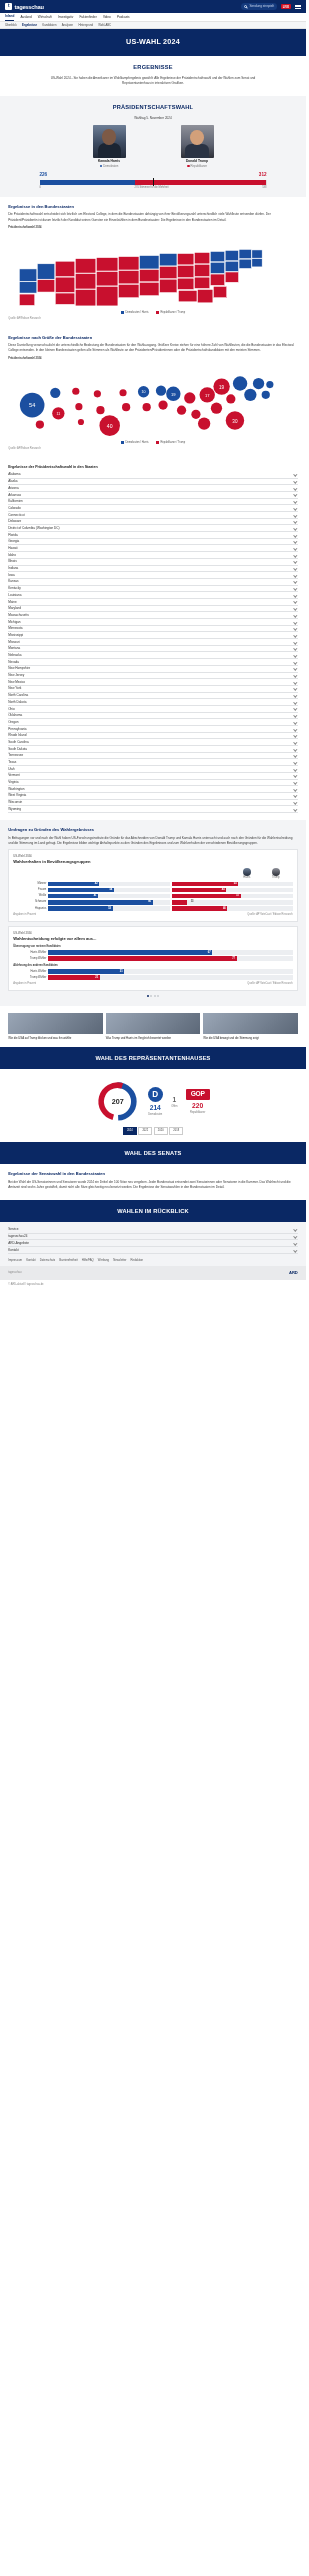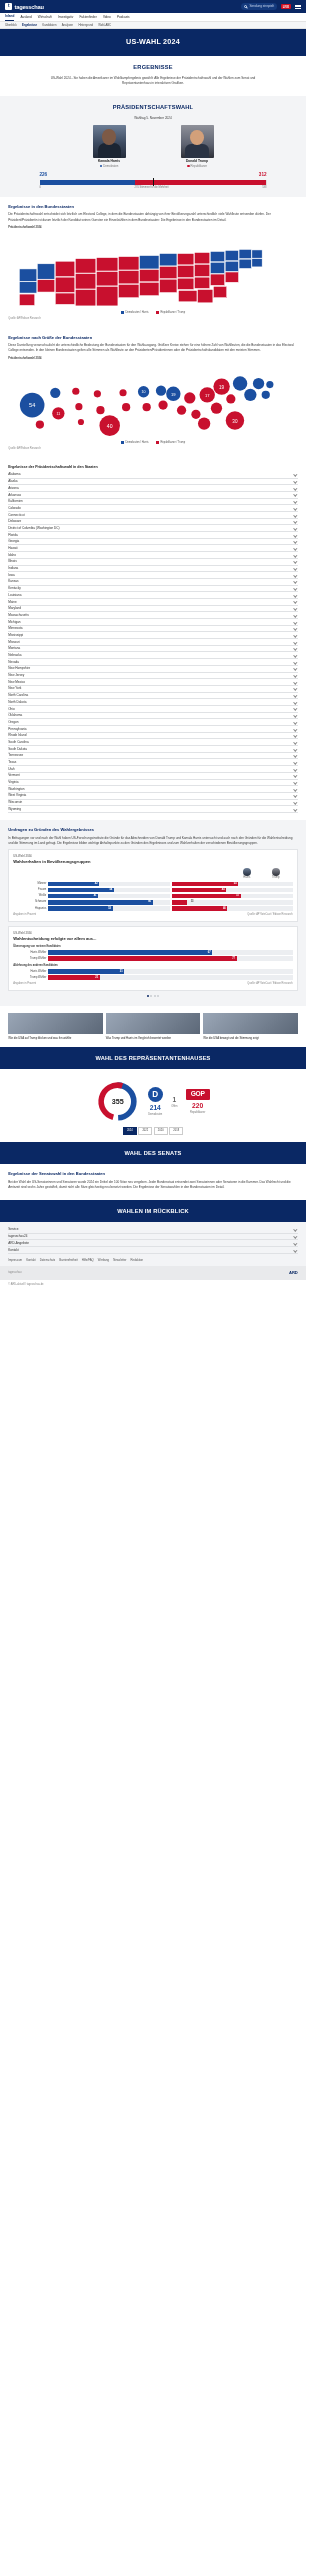--- a/index.html
+++ b/index.html
@@ -754,21 +754,21 @@
   <div class="band">
     <h2>WAHL DES REPRÄSENTANTENHAUSES</h2>
   </div>
   <div class="section">
     <div class="house-wrap">
       <div class="donut">
         <svg viewBox="0 0 100 100" width="43" height="43">
           <circle cx="50" cy="50" r="38" fill="none" stroke="#1b4fa0" stroke-width="13" stroke-dasharray="117 122" transform="rotate(-90 50 50)"></circle>
           <circle cx="50" cy="50" r="38" fill="none" stroke="#c8102e" stroke-width="13" stroke-dasharray="120 119" transform="rotate(105 50 50)"></circle>
         </svg>
-        <div class="ctr">355</div>
+        <div class="ctr">207</div>
       </div>
       <div class="pl">
         <div class="logo-d">D</div>
         <div class="big" style="color:#1b4fa0">214</div>
         <div class="lbl">Demokraten</div>
       </div>
       <div class="pl">
         <div class="big" style="color:#666">1</div>
         <div class="lbl">Offen</div>
       </div>

